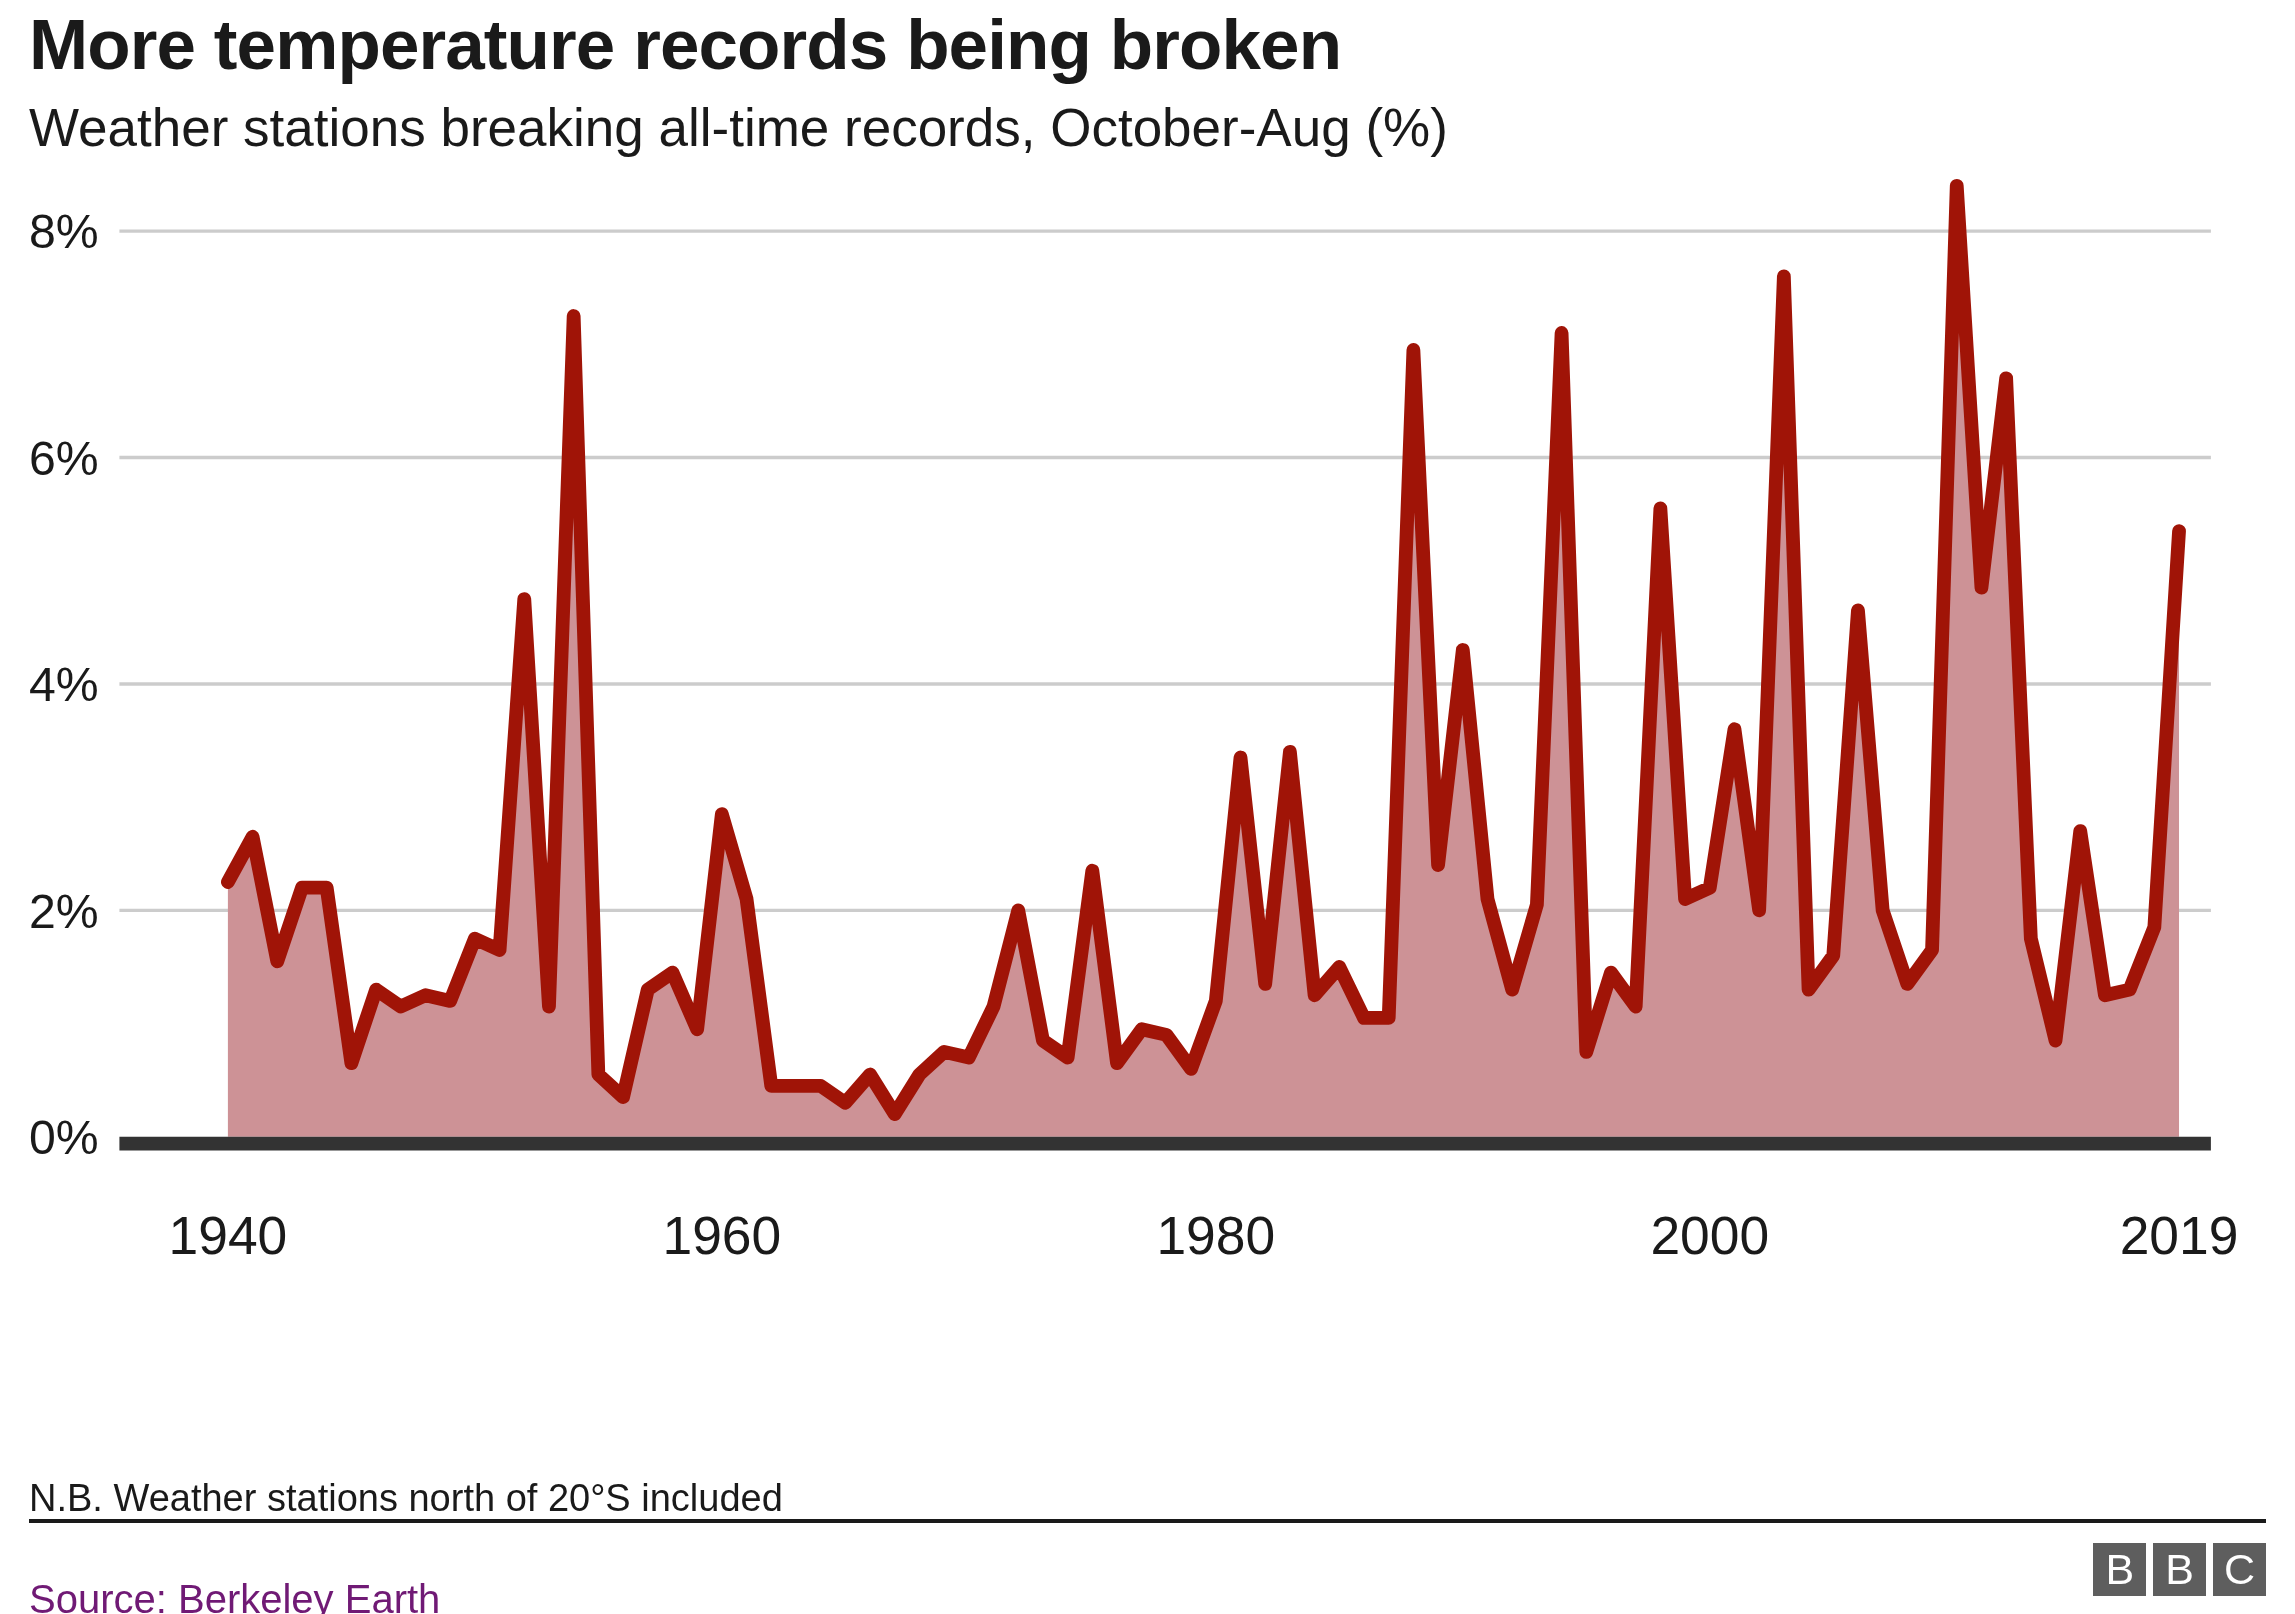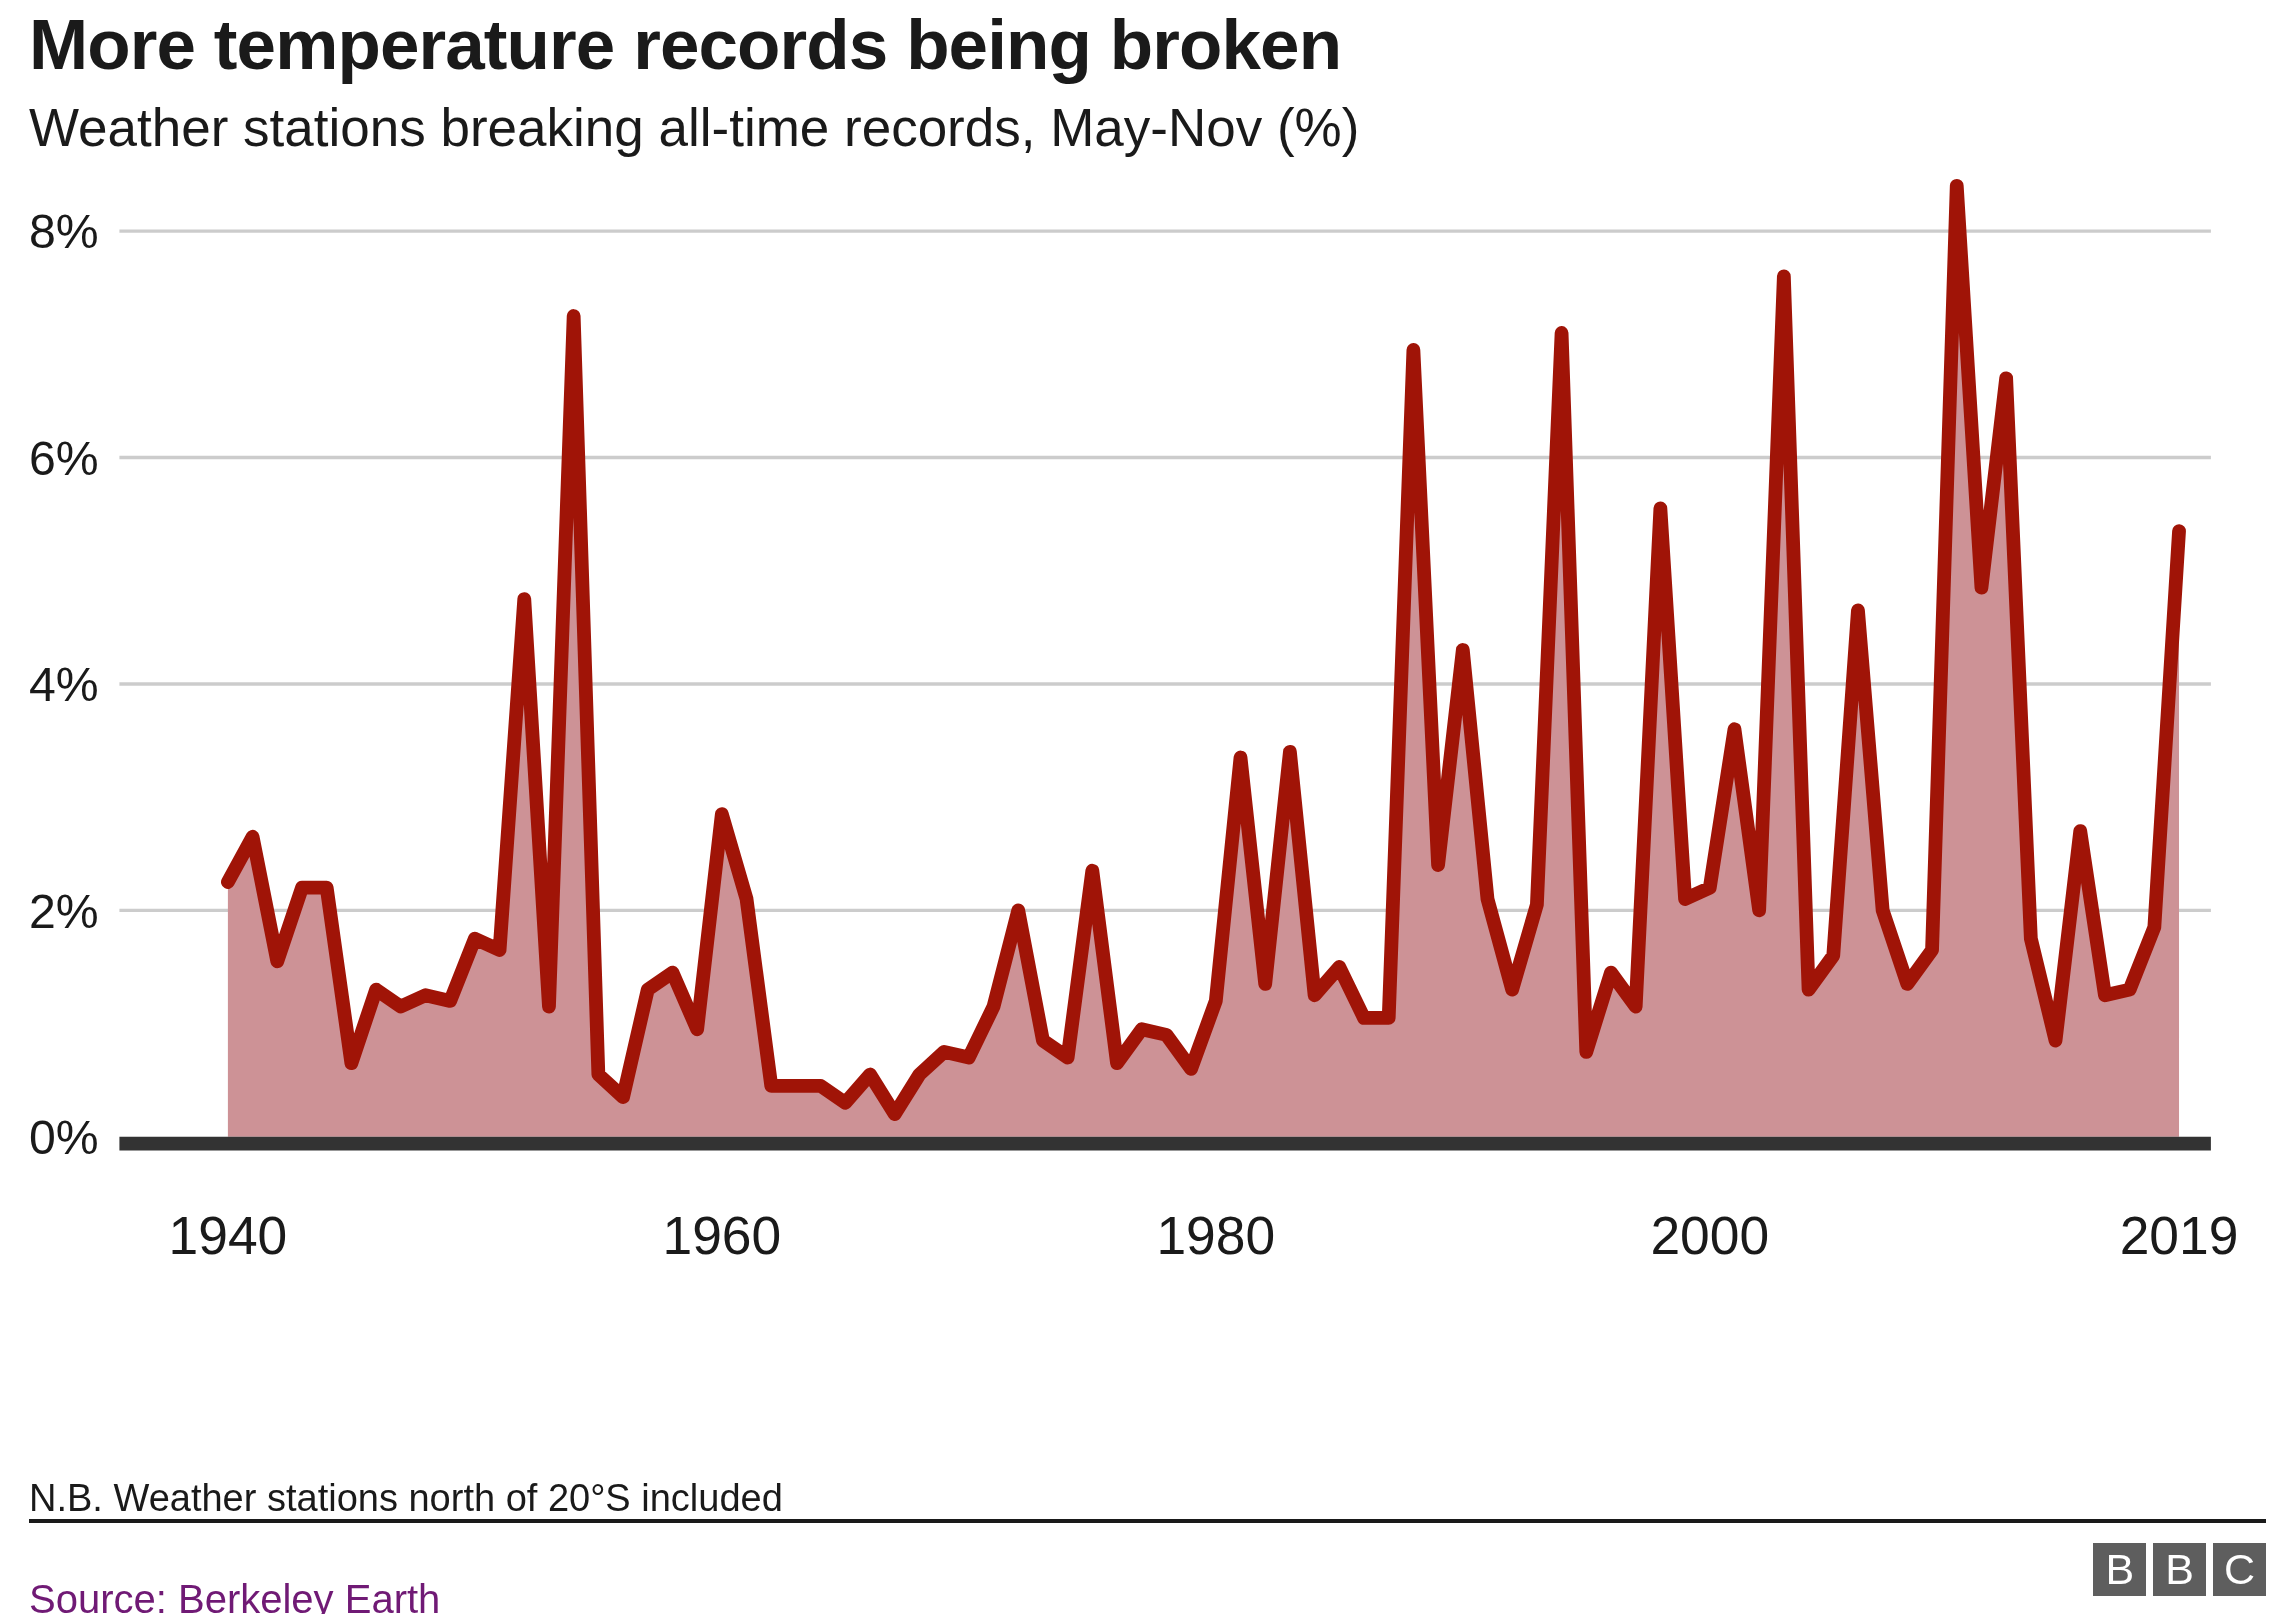--- a/index.html
+++ b/index.html
@@ -107,21 +107,21 @@
     font-weight: normal;
   }
 </style>
 </head>
 <body>
 
 <div class="page">
 
   <h1 class="chart-title">More temperature records being broken</h1>
 
-  <h2 class="chart-subtitle">Weather stations breaking all-time records, May-Nov (%)</h2>
+  <h2 class="chart-subtitle">Weather stations breaking all-time records, October-Aug (%)</h2>
 
   <div class="plot-wrap">
     <svg class="plot-svg" id="plot" viewBox="0 0 2598 1330" preserveAspectRatio="none">
       <g id="gridlines">
           <line x1="105" x2="2534" y1="853" y2="853" stroke="#cccccc" stroke-width="4"></line>
           <line x1="105" x2="2534" y1="590" y2="590" stroke="#cccccc" stroke-width="4"></line>
           <line x1="105" x2="2534" y1="327" y2="327" stroke="#cccccc" stroke-width="4"></line>
           <line x1="105" x2="2534" y1="64" y2="64" stroke="#cccccc" stroke-width="4"></line>
         </g>
       <g id="area-group">

